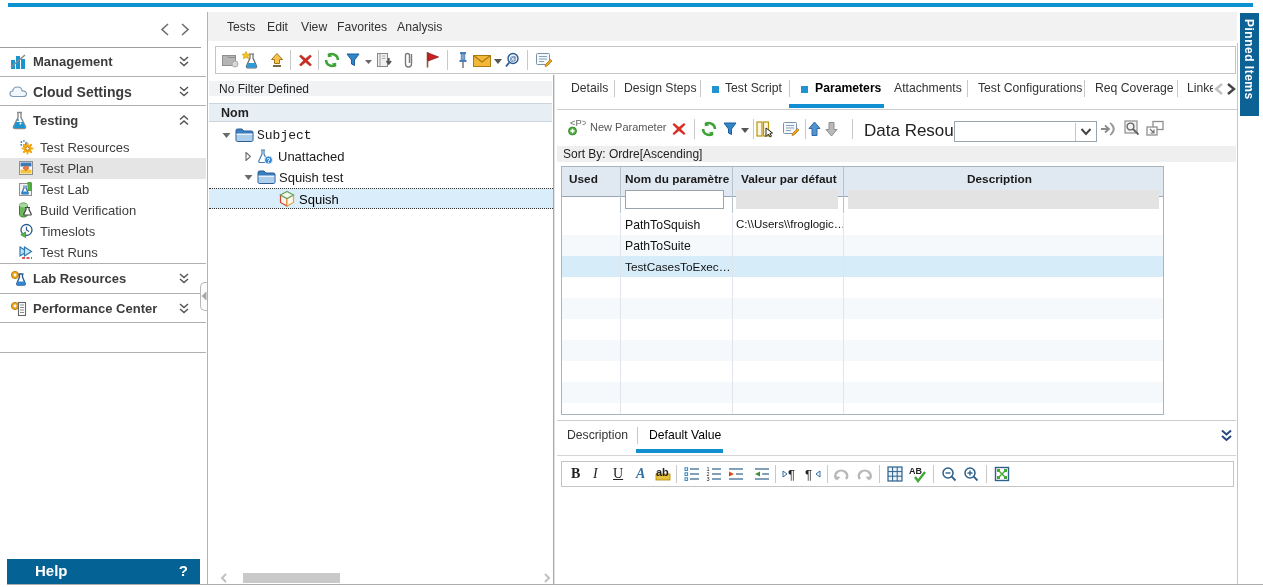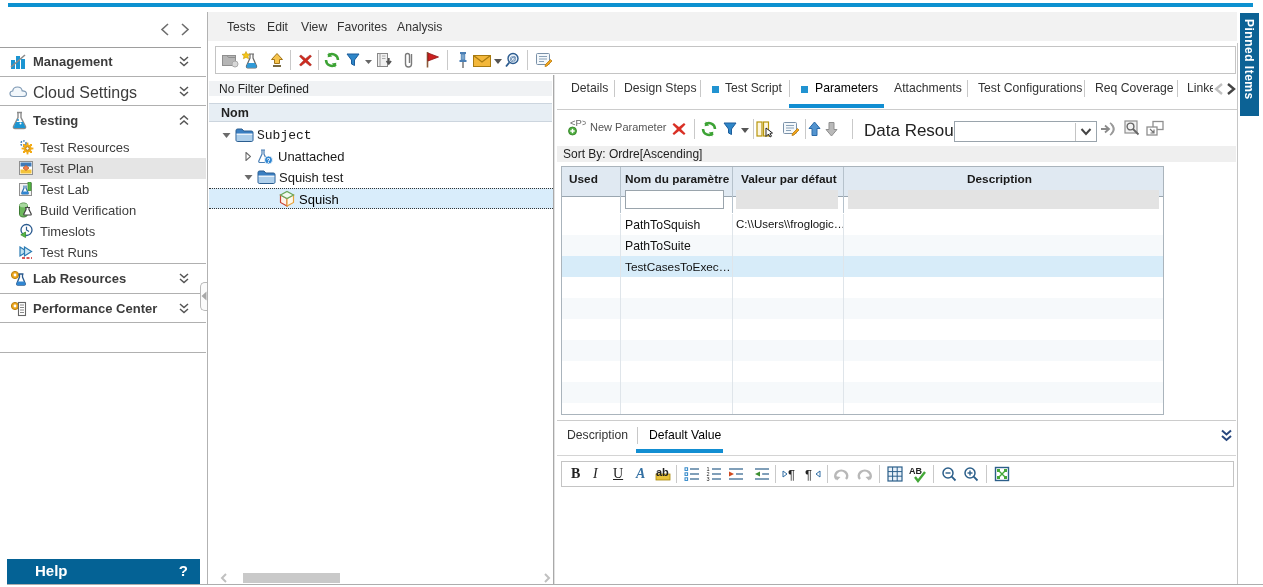--- a/index.html
+++ b/index.html
@@ -35,21 +35,21 @@
         <path d="M2 2 L6 5.5 L10 2" fill="none" stroke="#555" stroke-width="1.5"></path>
         <path d="M2 7 L6 10.5 L10 7" fill="none" stroke="#555" stroke-width="1.5"></path>
       </svg>
     </div>
     <div class="abs" style="left:0; top:69px; width:206px; height:1px; background:#b0b0b0;"></div>
 
     <div class="abs" style="left:0; top:70px; width:206px; height:29px;">
       <svg class="abs" style="left:9px; top:8px;" width="19" height="13" viewBox="0 0 19 13">
         <path d="M4.5 11.5 C2 11.5 1 10 1 8.5 C1 7 2.2 6 3.7 6 C4 3.5 6 2 8.5 2 C11 2 12.8 3.6 13.2 5.8 C15.5 5.6 17.5 7 17.5 8.7 C17.5 10.3 16 11.5 14 11.5 Z" fill="#f2f7fb" stroke="#7e99b4" stroke-width="1.2"></path>
       </svg>
-      <span class="abs" style="left:33px; top:7px; font-size:16px; font-weight:normal; color:#3c3c3c;">Cloud Settings</span>
+      <span class="abs" style="left:33px; top:7px; font-size:14px; font-weight:bold; color:#3c3c3c;">Cloud Settings</span>
       <svg class="abs" style="left:178px; top:8px;" width="12" height="13" viewBox="0 0 12 13">
         <path d="M2 2 L6 5.5 L10 2" fill="none" stroke="#555" stroke-width="1.5"></path>
         <path d="M2 7 L6 10.5 L10 7" fill="none" stroke="#555" stroke-width="1.5"></path>
       </svg>
     </div>
     <div class="abs" style="left:0; top:98px; width:206px; height:1px; background:#b0b0b0;"></div>
 
     <div class="abs" style="left:0; top:130px; width:206px; height:21px;">
       <svg class="abs" style="left:18px; top:2px;" width="16" height="16" viewBox="0 0 16 16">
         <circle cx="5.5" cy="4.5" r="2.6" fill="none" stroke="#3a76b2" stroke-width="1.5" stroke-dasharray="1.6 1.3"></circle>
@@ -340,21 +340,21 @@
 
   <div id="tabbar" style="position:absolute; left:557px; top:75px; width:680px; height:34px; background:#fff;">
     <span class="abs" style="left:14px; top:6px; font-size:12.2px; color:#333;">Details</span>
     <div class="abs" style="left:57px; top:5px; width:1px; height:17px; background:#c8c8c8;"></div>
     <span class="abs" style="left:67px; top:6px; font-size:12.2px; color:#333;">Design Steps</span>
     <div class="abs" style="left:143px; top:5px; width:1px; height:17px; background:#c8c8c8;"></div>
     <div class="abs" style="left:155px; top:11px; width:7px; height:7px; background:#2193d1;"></div>
     <span class="abs" style="left:168px; top:6px; font-size:12.2px; color:#333;">Test Script</span>
     <div class="abs" style="left:232px; top:5px; width:1px; height:17px; background:#c8c8c8;"></div>
     <div class="abs" style="left:244px; top:11px; width:7px; height:7px; background:#2193d1;"></div>
-    <span class="abs" style="left:258px; top:6px; font-size:12.2px; color:#000; font-weight:normal;">Parameters</span>
+    <span class="abs" style="left:258px; top:6px; font-size:12.2px; color:#000; font-weight:bold;">Parameters</span>
     <div class="abs" style="left:232px; top:29px; width:95px; height:4px; background:#128ed2;"></div>
     <span class="abs" style="left:337px; top:6px; font-size:12.2px; color:#333;">Attachments</span>
     <div class="abs" style="left:410px; top:5px; width:1px; height:17px; background:#c8c8c8;"></div>
     <span class="abs" style="left:421px; top:6px; font-size:12.2px; color:#333;">Test Configurations</span>
     <div class="abs" style="left:527px; top:5px; width:1px; height:17px; background:#c8c8c8;"></div>
     <span class="abs" style="left:538px; top:6px; font-size:12.2px; color:#333;">Req Coverage</span>
     <div class="abs" style="left:620px; top:5px; width:1px; height:17px; background:#c8c8c8;"></div>
     <span class="abs" style="left:630px; top:6px; font-size:12.2px; color:#333; width:26px; overflow:hidden; display:inline-block; white-space:nowrap;">Linke</span>
     <svg class="abs" style="left:656px; top:7px;" width="12" height="14" viewBox="0 0 12 14">
         <path d="M9 2 L3 7 L9 12" fill="none" stroke="#c0c0c0" stroke-width="2.4"></path>

